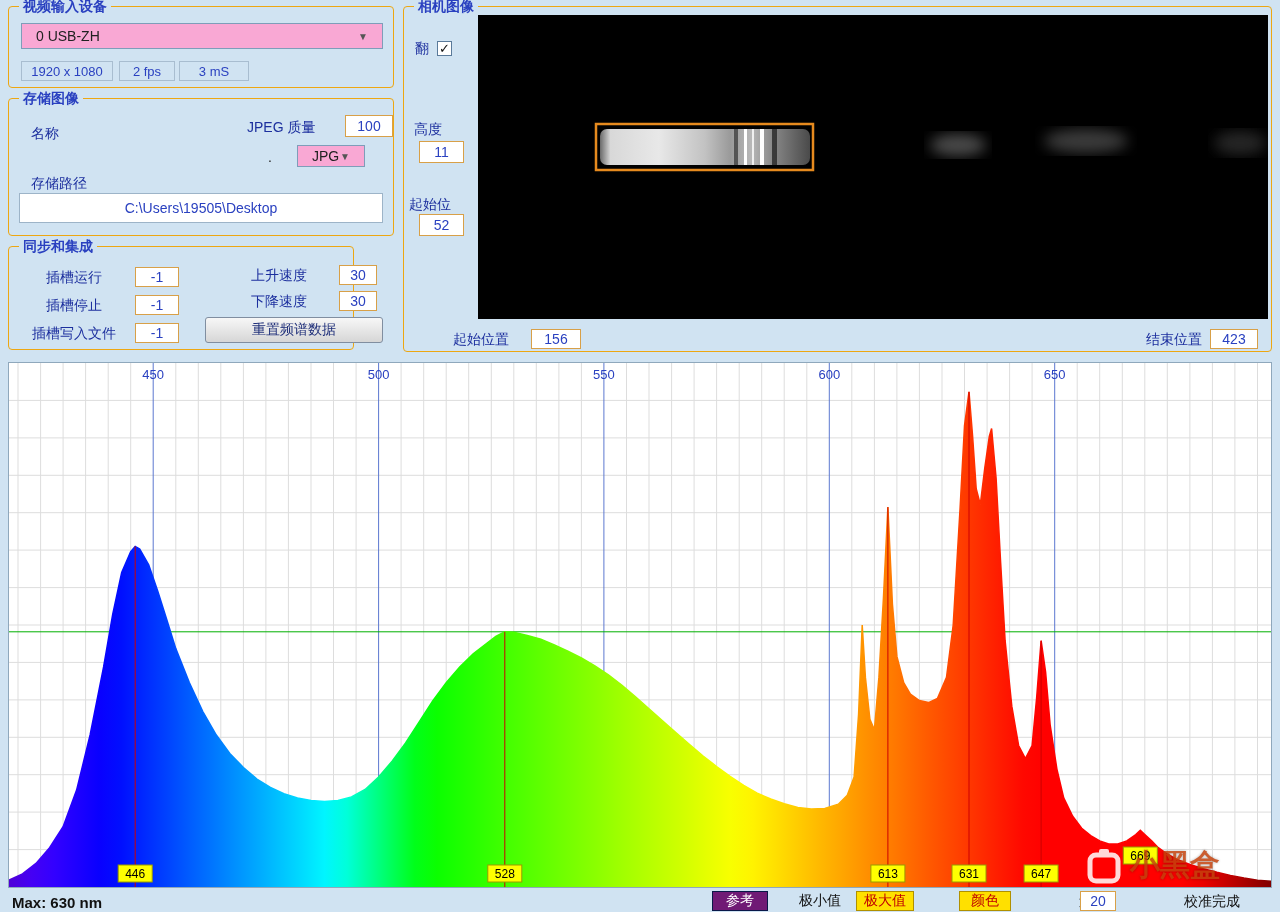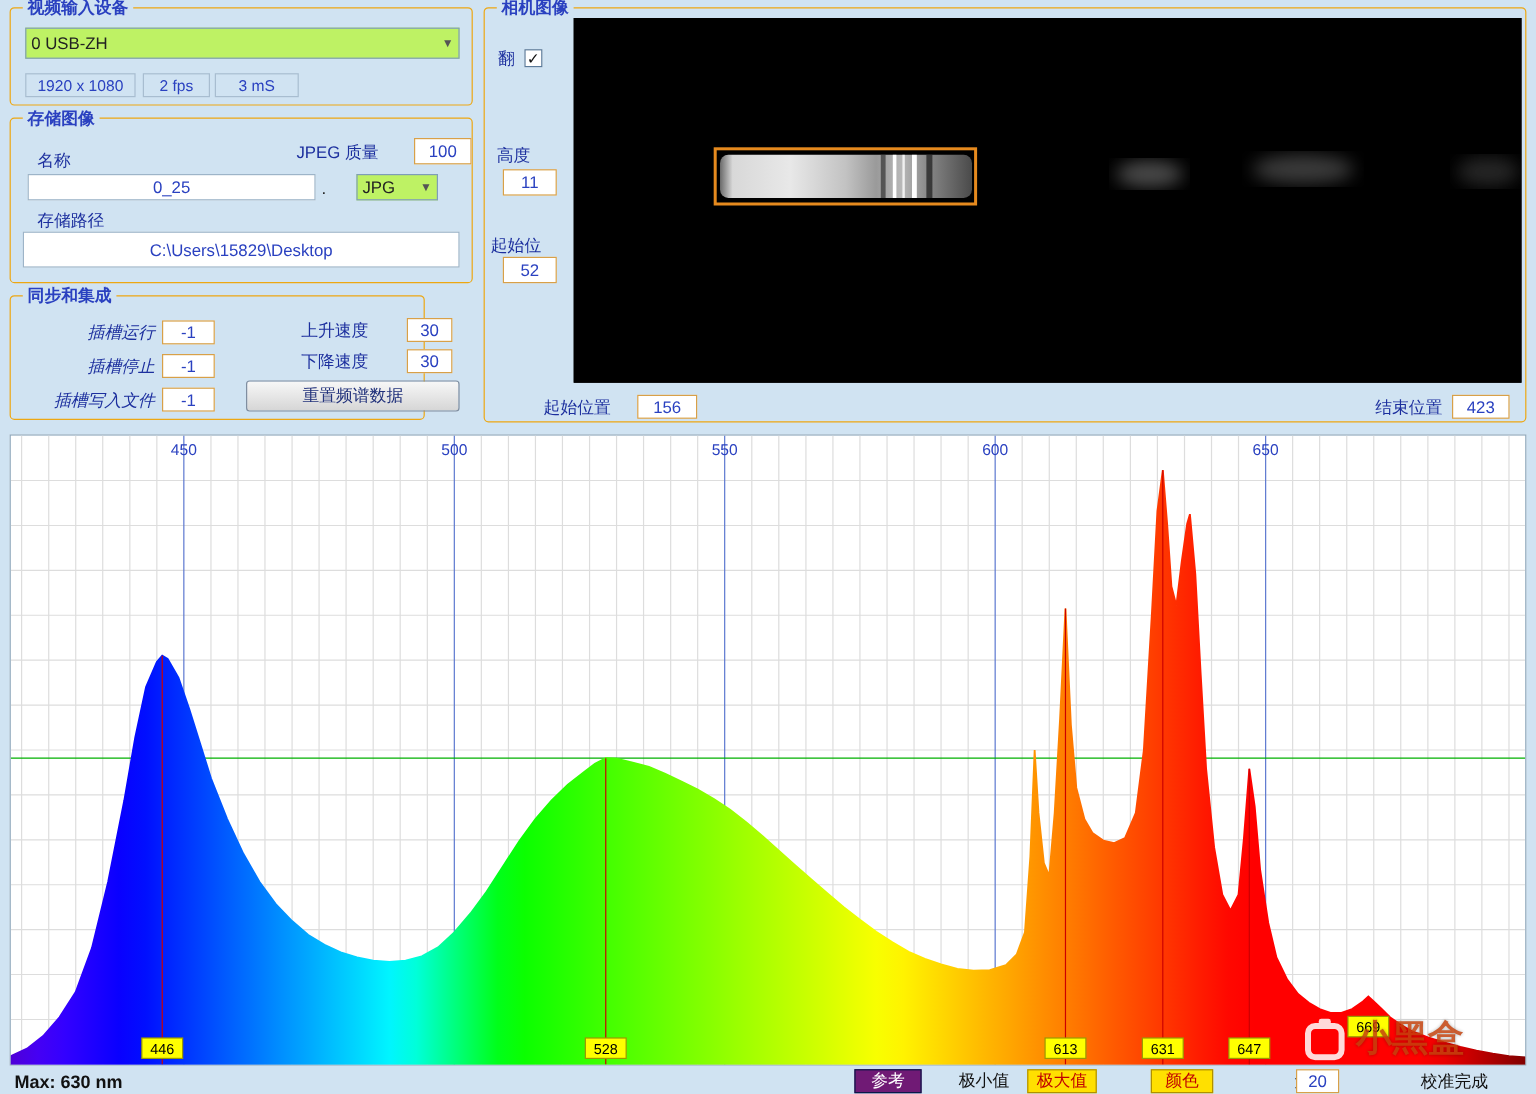--- a/index.html
+++ b/index.html
@@ -1,23 +1,23 @@
 <!DOCTYPE html>
 <html><head>
 <meta charset="utf-8">
 <style>
   *{margin:0;padding:0;box-sizing:border-box;}
   html,body{width:1280px;height:912px;}
   body{position:relative;background:#d0e3f2;font-family:"Liberation Sans","DejaVu Sans",sans-serif;overflow:hidden;}
   .panel{position:absolute;border:1px solid #eda712;border-radius:4px;}
   .legend{position:absolute;top:-9px;left:10px;background:#d0e3f2;padding:0 4px;font-size:14px;font-weight:bold;color:#2a41c0;white-space:nowrap;}
   .lbl{position:absolute;font-size:14px;color:#1c2f9e;white-space:nowrap;}
-  .lbl.r{text-align:right;font-style:italic;}
+  .lbl.r{text-align:center;}
   .vbox{position:absolute;background:#fff;border:1px solid #d8a048;color:#2a41c0;font-size:14px;display:flex;align-items:center;justify-content:center;}
-  .selectbox{position:absolute;background:#bef264;border:1px solid #7f9db9;color:#222;font-size:14px;display:flex;align-items:center;padding:0 4px;}
+  .selectbox{position:absolute;background:#f9a8d4;border:1px solid #7f9db9;color:#222;font-size:14px;display:flex;align-items:center;padding:0 14px;}
   .selectbox .arrow{margin-left:auto;color:#555;font-size:10px;}
   .infobox{position:absolute;border:1px solid #a8bdd0;color:#2a41c0;font-size:13px;display:flex;align-items:center;justify-content:center;}
   .btn{position:absolute;background:linear-gradient(#f7f7f7,#d6d6d6);border:1px solid #808ea0;border-radius:3px;font-size:14px;color:#20307a;display:flex;align-items:center;justify-content:center;cursor:default;}
   .checkbox{position:absolute;width:15px;height:15px;background:#fff;border:1px solid #5a7a9a;font-size:13px;line-height:13px;text-align:center;color:#111;}
   .checkbox.checked::after{content:"\2713";}
   #camera-image-wrap{position:absolute;left:74px;top:8px;width:790px;height:304px;background:#000;}
   #chart{position:absolute;left:8px;top:362px;width:1264px;height:526px;background:#fff;border:1px solid #8fa8bc;}
   svg text{font-family:"Liberation Sans","DejaVu Sans",sans-serif;}
   .statusitem{position:absolute;font-size:14px;color:#111;white-space:nowrap;}
   .sbtn{position:absolute;height:20px;display:flex;align-items:center;justify-content:center;font-size:14px;}
@@ -38,28 +38,27 @@
   <div class="infobox" style="left:12px;top:54px;width:92px;height:20px;">1920 x 1080</div>
   <div class="infobox" style="left:110px;top:54px;width:56px;height:20px;">2 fps</div>
   <div class="infobox" style="left:170px;top:54px;width:70px;height:20px;">3 mS</div>
 </div>
 
 <div class="panel" style="left:8px;top:98px;width:386px;height:138px;">
   <span class="legend">存储图像</span>
   <span class="lbl" style="left:22px;top:26px;">名称</span>
   <span class="lbl" style="left:238px;top:20px;">JPEG 质量</span>
   <div class="vbox" style="left:336px;top:16px;width:48px;height:22px;">100</div>
-  <div class="vbox" style="left:14px;top:46px;width:240px;height:22px;border-color:#9db4c8;">0_25</div>
   <span class="lbl" style="left:259px;top:50px;color:#222;">.</span>
   <div class="selectbox" style="left:288px;top:46px;width:68px;height:22px;">
     <span>JPG</span>
     <span class="arrow">▼</span>
   </div>
   <span class="lbl" style="left:22px;top:76px;">存储路径</span>
-  <div class="vbox" style="left:10px;top:94px;width:364px;height:30px;border-color:#9db4c8;">C:\Users\15829\Desktop</div>
+  <div class="vbox" style="left:10px;top:94px;width:364px;height:30px;border-color:#9db4c8;">C:\Users\19505\Desktop</div>
 </div>
 
 <div class="panel" style="left:8px;top:246px;width:346px;height:104px;">
   <span class="legend">同步和集成</span>
   <span class="lbl r" style="left:10px;top:22px;width:110px;">插槽运行</span>
   <div class="vbox" style="left:126px;top:20px;width:44px;height:20px;">-1</div>
   <span class="lbl r" style="left:10px;top:50px;width:110px;">插槽停止</span>
   <div class="vbox" style="left:126px;top:48px;width:44px;height:20px;">-1</div>
   <span class="lbl r" style="left:10px;top:78px;width:110px;">插槽写入文件</span>
   <div class="vbox" style="left:126px;top:76px;width:44px;height:20px;">-1</div>

